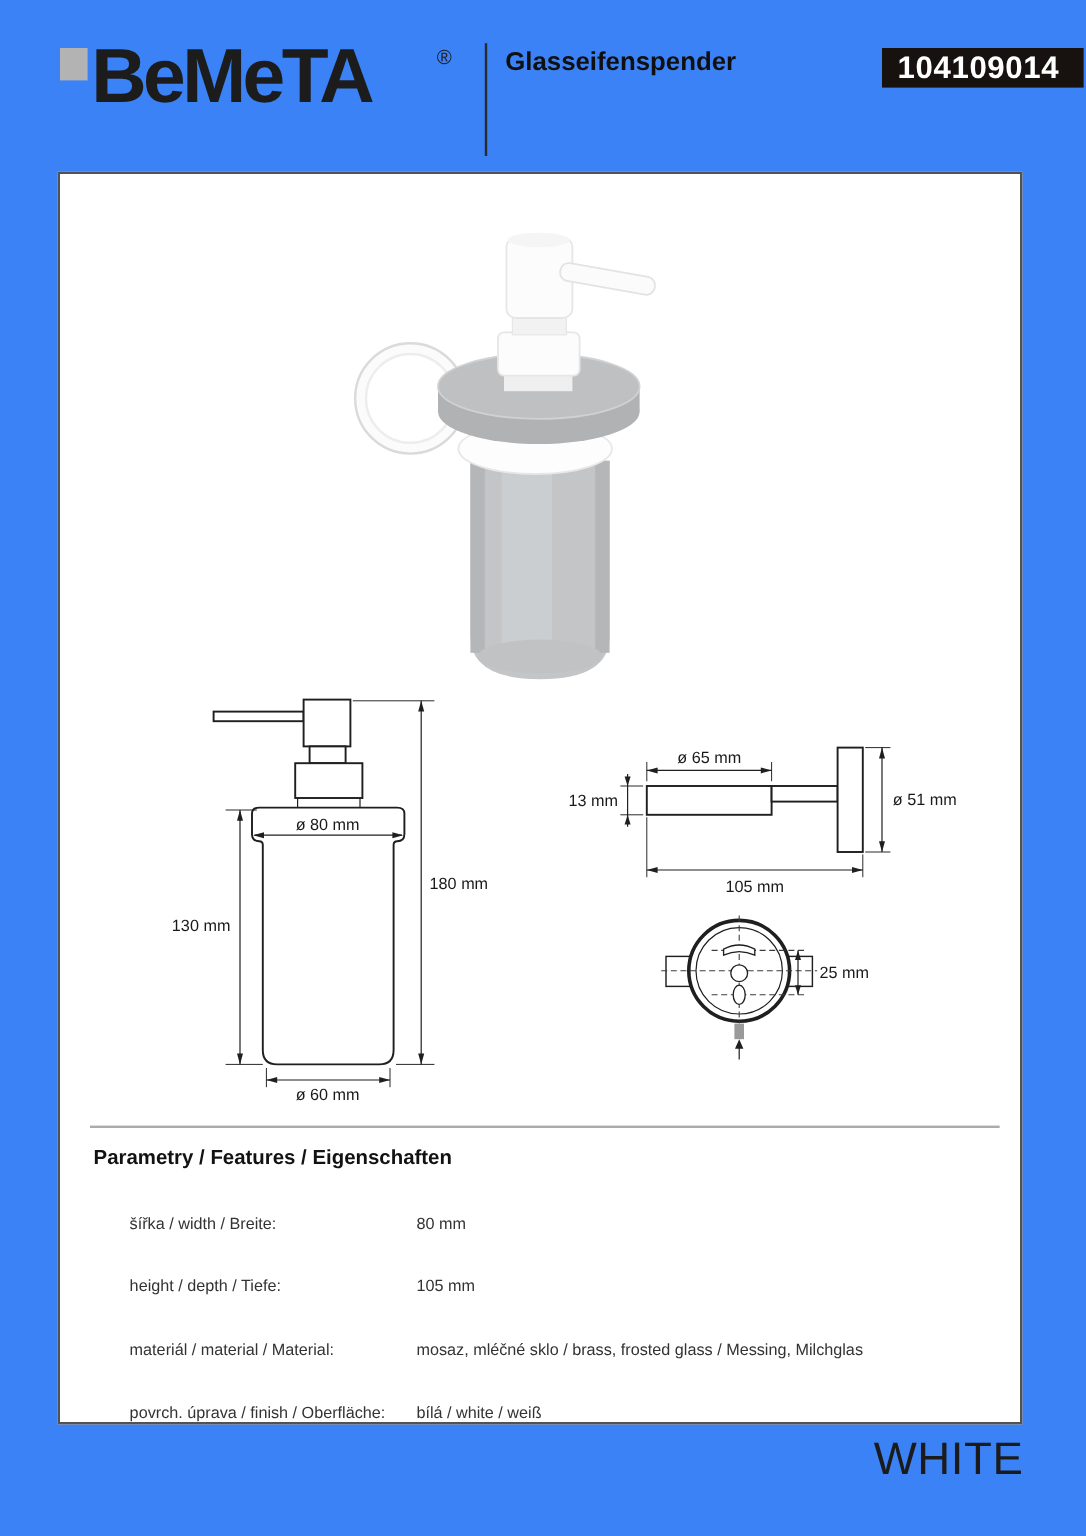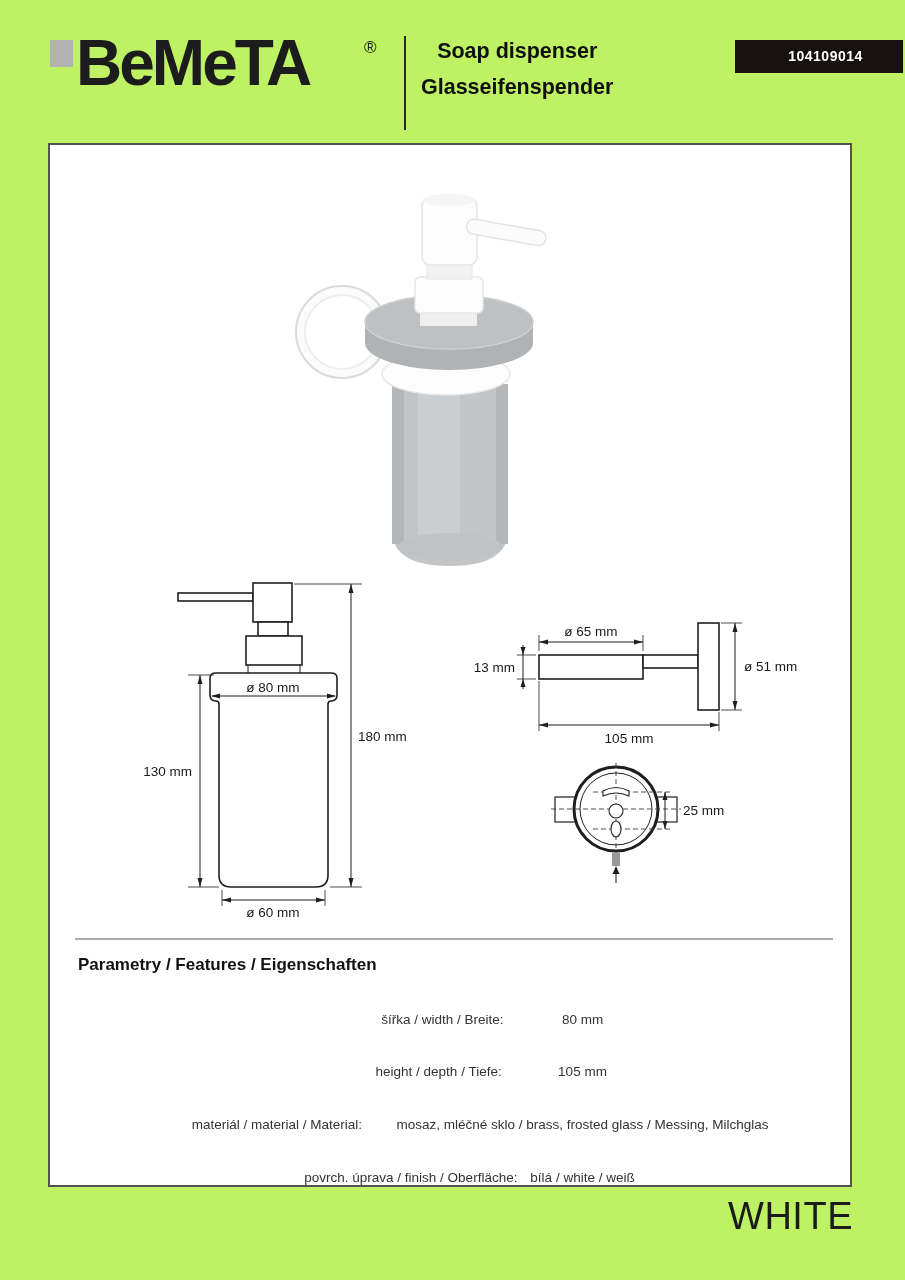--- a/index.html
+++ b/index.html
@@ -1,30 +1,30 @@
 <!DOCTYPE html>
 <html><head>
 <meta charset="utf-8">
 <style>
   * { margin:0; padding:0; box-sizing:border-box; }
   html,body { background:#fff; }
   .page {
-    position:relative; width:905px; height:1280px; background:#bef264;
-    font-family:"Liberation Sans", sans-serif; overflow:hidden;text-align:center;
+    position:relative; width:905px; height:1280px; background:#3b82f6;
+    font-family:"Liberation Sans", sans-serif; overflow:hidden;
   }
   
   .logo-square { position:absolute; left:50px; top:40px; width:23px; height:27px; background:#b3b3b3; }
   .brand { position:absolute; left:76px; top:26px; font-size:64px; font-weight:700;
            letter-spacing:-3px; color:#1c1c1c; }
   .brand-reg { position:absolute; left:364px; top:38px; font-size:17px; color:#1c1c1c; font-weight:400; }
   .header-divider { position:absolute; left:404px; top:36px; width:2px; height:94px; background:#2b2b2b; }
   .titles { position:absolute; left:421px; top:33px; }
   .titles div { font-size:21.5px; font-weight:700; color:#101010; line-height:36px; }
   .code-badge { position:absolute; left:735px; top:40px; width:168px; height:33px; background:#17120f;
-                color:#fff; font-size:14px; font-weight:700; line-height:33px; padding-left:13px;
+                color:#fff; font-size:26px; font-weight:700; line-height:33px; padding-left:13px;
                 letter-spacing:0.5px; }
   
   .main-box { position:absolute; left:48px; top:143px; width:804px; height:1044px;
               border:2px solid #525252; background:#fff; }
   .abs { position:absolute; }
   
   .sep-line { position:absolute; left:25px; top:793px; width:758px; height:2px; background:#ababab; }
   .params-heading { position:absolute; left:28px; top:810px; font-size:17px; font-weight:700; color:#121212; }
   .params { position:absolute; left:28px; top:848px; width:740px; font-size:13.5px; color:#333; }
   .p-row { line-height:17.6px; white-space:pre-wrap; }
@@ -44,21 +44,20 @@
 <body>
 
 <div class="page">
 
   <div>
     <div class="logo-square"></div>
     <div class="brand">BeMeTA</div>
     <div class="brand-reg">®</div>
     <div class="header-divider"></div>
     <div class="titles">
-      <div>Soap dispenser</div>
       <div>Glasseifenspender</div>
     </div>
     <div class="code-badge">104109014</div>
   </div>
 
   <div class="main-box">
 
     <svg class="abs" style="left:218px; top:47px;" width="300" height="390" viewBox="0 0 300 390">
 
       <circle cx="74" cy="140" r="46" fill="#fbfbfb" stroke="#dadada" stroke-width="2"></circle>

